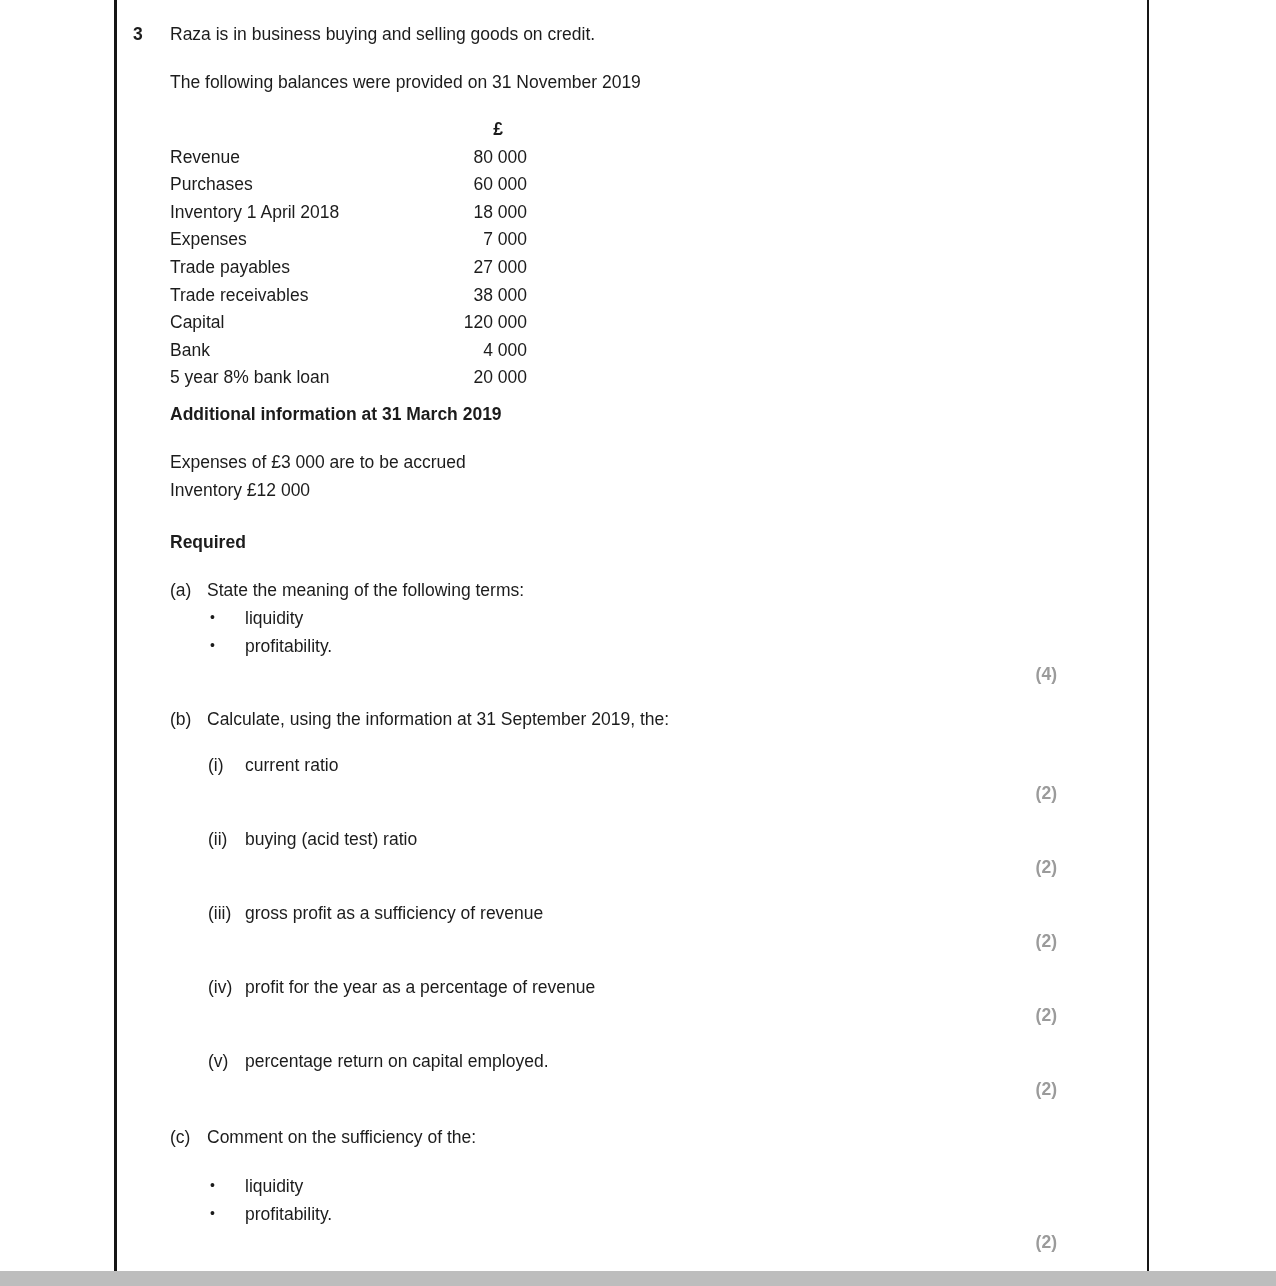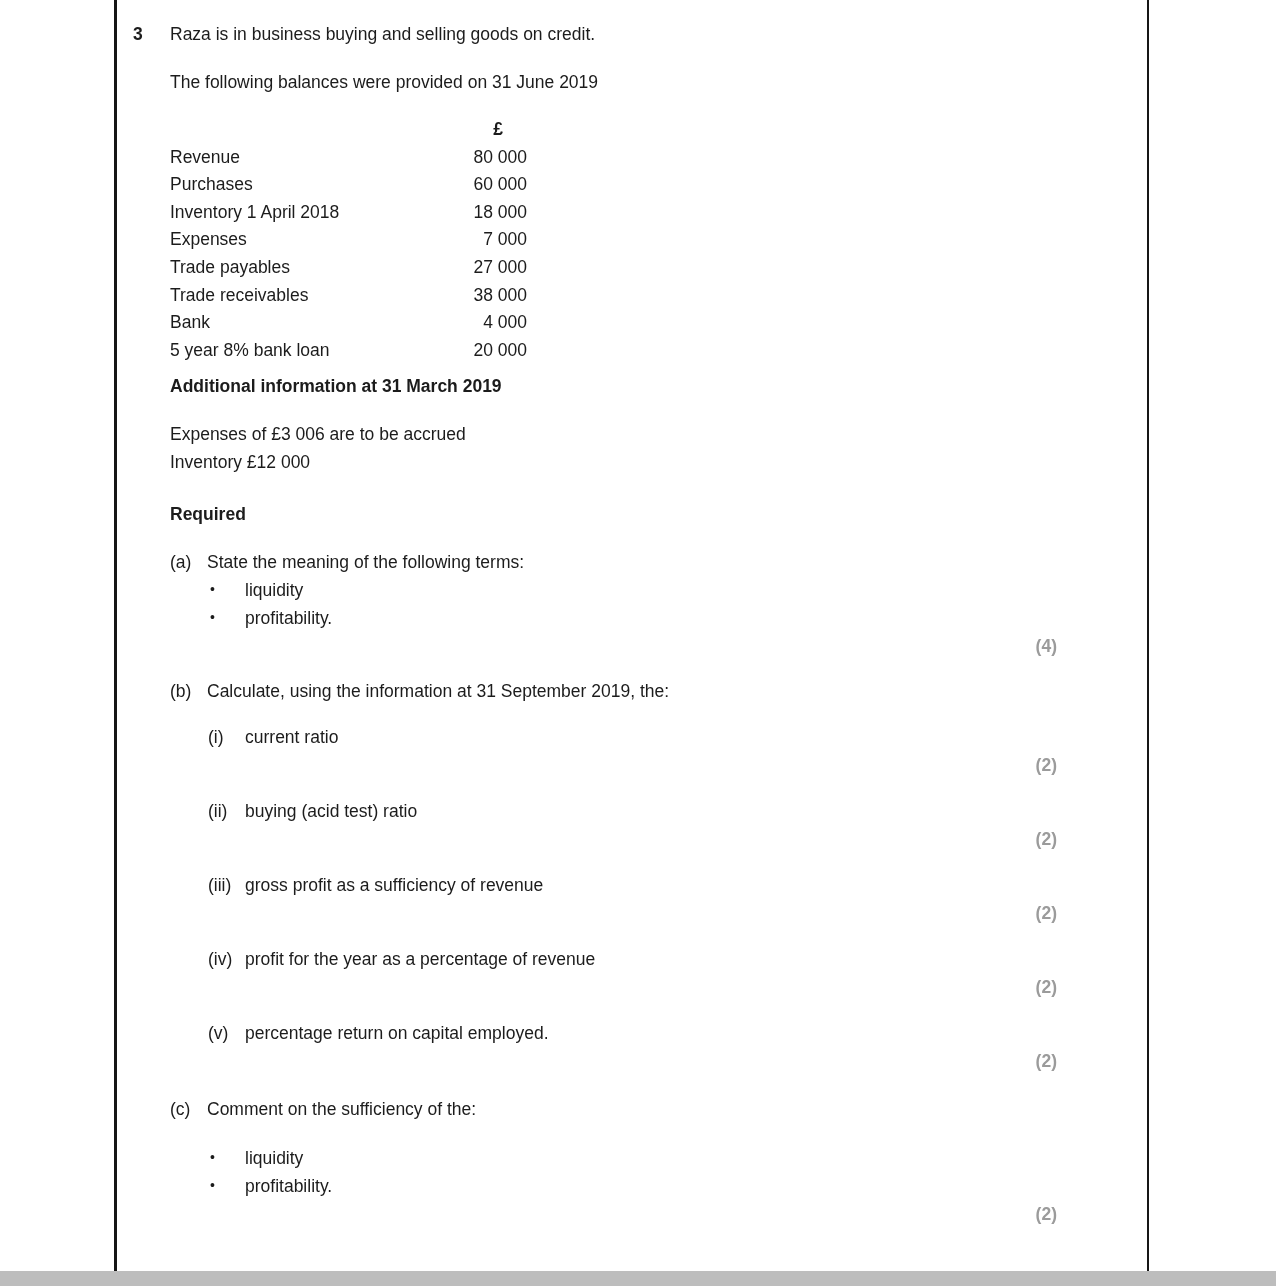--- a/index.html
+++ b/index.html
@@ -58,21 +58,21 @@
   <div class="rule-v rule-right"></div>
   <div class="footer-band"></div>
 
   <div class="content">
 
     <div class="qrow">
       <span class="qnum">3</span>
       <span>Raza is in business buying and selling goods on credit.</span>
     </div>
 
-    <div class="para-gap">The following balances were provided on 31 June 2019</div>
+    <div class="para-gap">The following balances were provided on 31 November 2019</div>
 
     <div class="bal-table">
       <div class="bal-currency">£</div>
 
       <div class="bal-row">
         <span class="bal-label">Revenue</span>
         <span class="bal-value">80 000</span>
       </div>
       <div class="bal-row">
         <span class="bal-label">Purchases</span>
@@ -88,32 +88,36 @@
       </div>
       <div class="bal-row">
         <span class="bal-label">Trade payables</span>
         <span class="bal-value">27 000</span>
       </div>
       <div class="bal-row">
         <span class="bal-label">Trade receivables</span>
         <span class="bal-value">38 000</span>
       </div>
       <div class="bal-row">
+        <span class="bal-label">Capital</span>
+        <span class="bal-value">120 000</span>
+      </div>
+      <div class="bal-row">
         <span class="bal-label">Bank</span>
         <span class="bal-value">4 000</span>
       </div>
       <div class="bal-row">
         <span class="bal-label">5 year 8% bank loan</span>
         <span class="bal-value">20 000</span>
       </div>
     </div>
 
     <div class="add-heading">Additional information at 31 March 2019</div>
 
-    <div class="para-gap">Expenses of £3 006 are to be accrued</div>
+    <div class="para-gap">Expenses of £3 000 are to be accrued</div>
     <div>Inventory £12 000</div>
 
     <div class="req-heading">Required</div>
 
     <div class="part">
       <span class="part-label">(a)</span>
       <div>State the meaning of the following terms:</div>
       <div class="bullet-row">
         <span class="bullet-dot">•</span>
         <span>liquidity</span>

